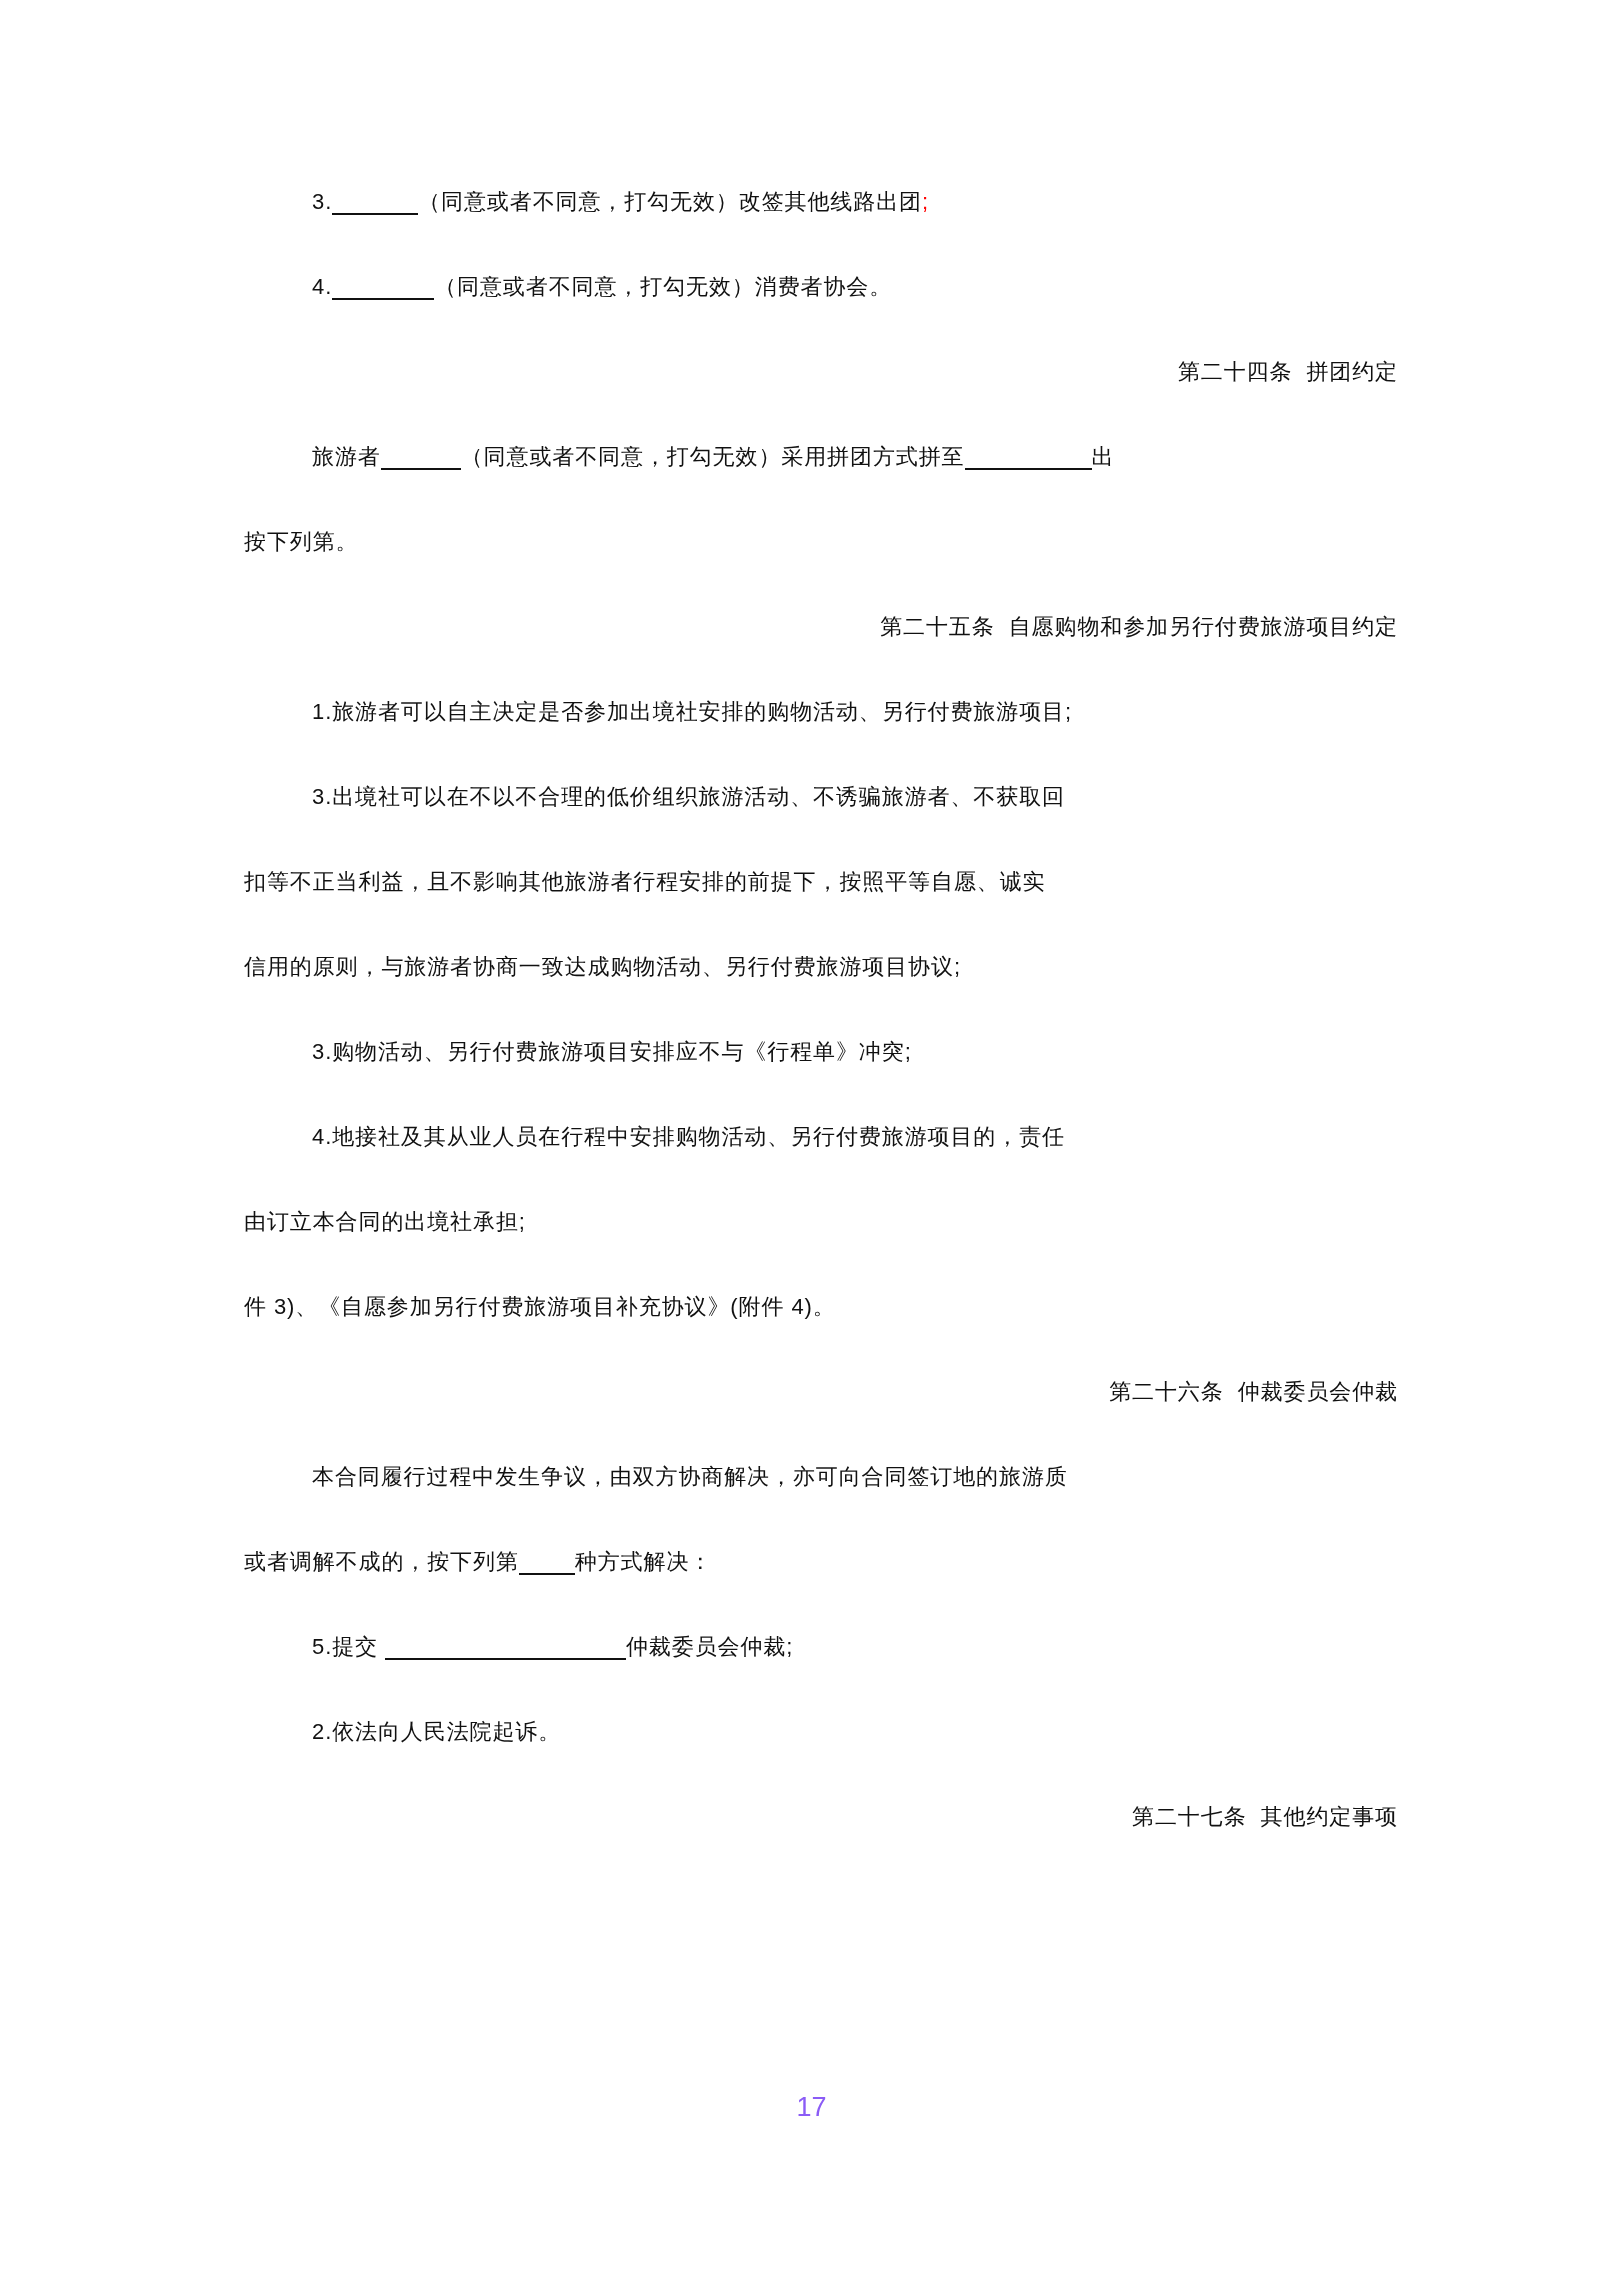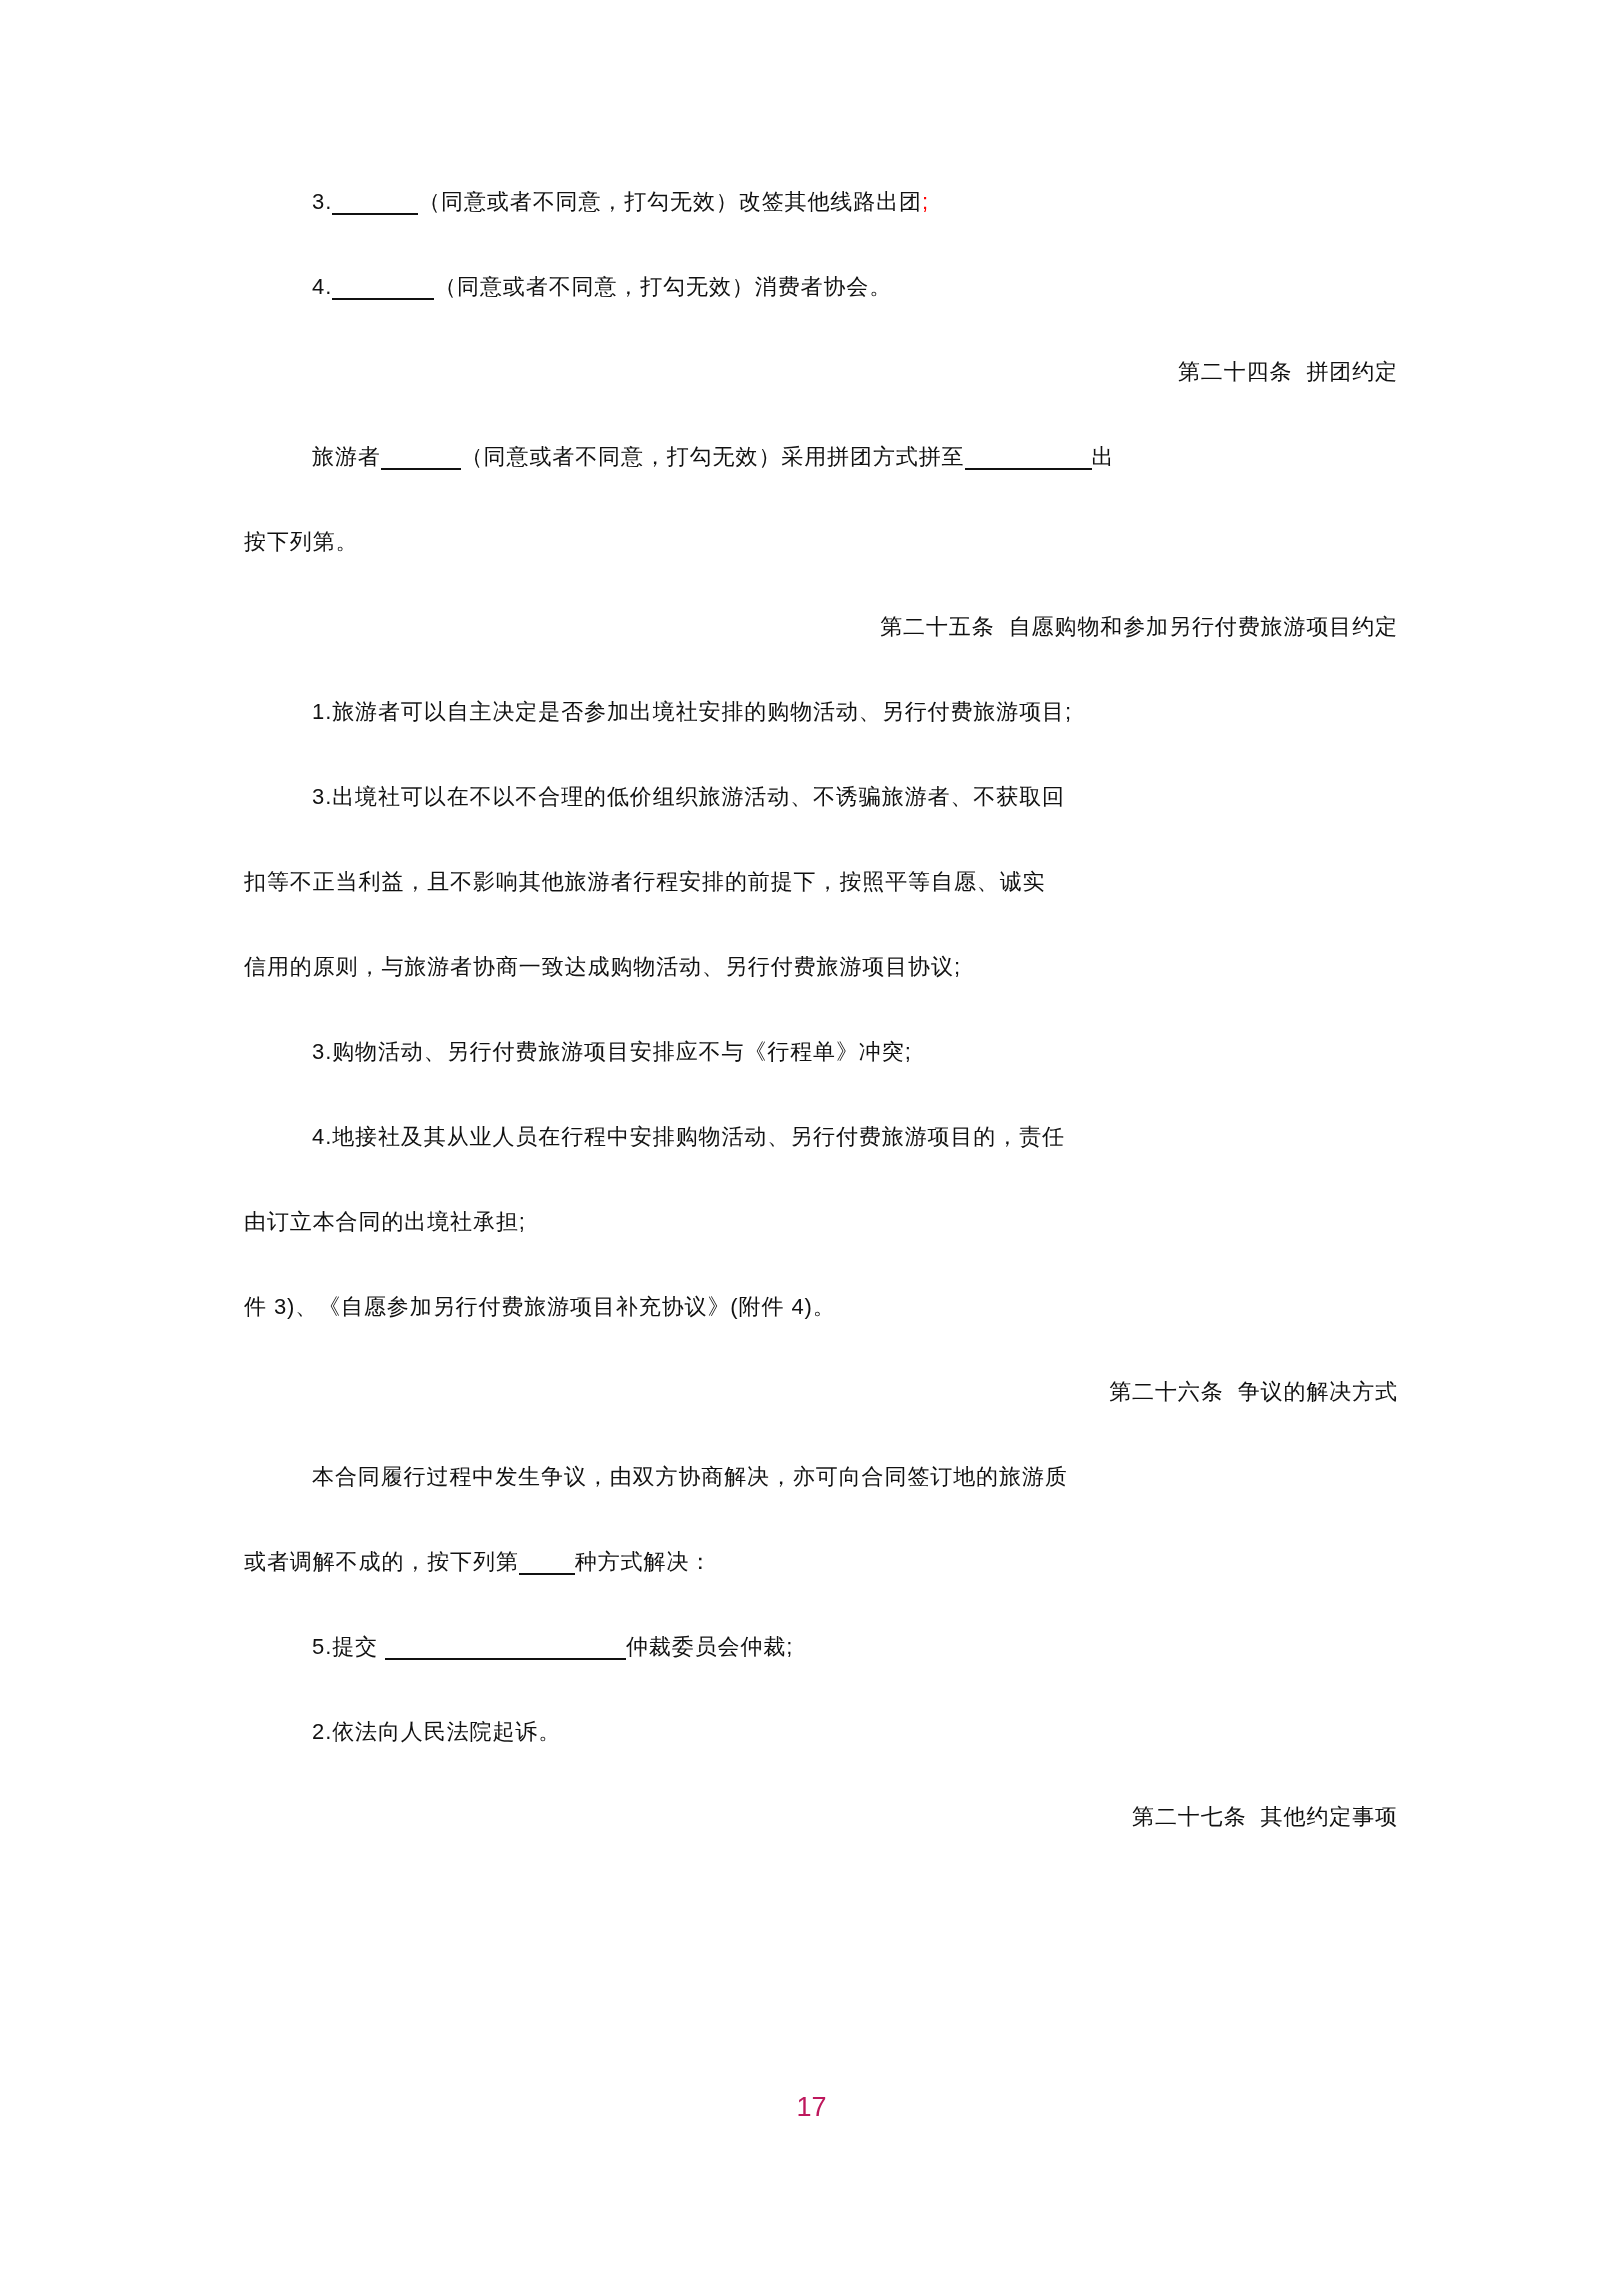--- a/index.html
+++ b/index.html
@@ -44,21 +44,21 @@
     vertical-align: -5.5px;
   }
   .page-number {
     position: absolute;
     top: 2080px;
     left: 0;
     width: 100%;
     text-align: center;
     font-size: 27px;
     line-height: 55px;
-    color: #be185d;
+    color: #8b5cf6;
   }
 </style>
 </head>
 <body>
 
 <div class="page">
   <div class="content" id="content">
       <div class="line indent"><span>3.</span><span class="blank" style="width: 86px;"></span><span>（同意或者不同意，打勾无效）改签其他线路出团</span><span style="color: rgb(255, 0, 0);">;</span></div>
       <div class="line indent"><span>4.</span><span class="blank" style="width: 102px;"></span><span>（同意或者不同意，打勾无效）消费者协会。</span></div>
       <div class="line indent heading"><span>第二十四条  拼团约定</span></div>
@@ -66,21 +66,21 @@
       <div class="line"><span>按下列第。</span></div>
       <div class="line indent heading"><span>第二十五条  自愿购物和参加另行付费旅游项目约定</span></div>
       <div class="line indent"><span>1.旅游者可以自主决定是否参加出境社安排的购物活动、另行付费旅游项目;</span></div>
       <div class="line indent"><span>3.出境社可以在不以不合理的低价组织旅游活动、不诱骗旅游者、不获取回</span></div>
       <div class="line"><span>扣等不正当利益，且不影响其他旅游者行程安排的前提下，按照平等自愿、诚实</span></div>
       <div class="line"><span>信用的原则，与旅游者协商一致达成购物活动、另行付费旅游项目协议;</span></div>
       <div class="line indent"><span>3.购物活动、另行付费旅游项目安排应不与《行程单》冲突;</span></div>
       <div class="line indent"><span>4.地接社及其从业人员在行程中安排购物活动、另行付费旅游项目的，责任</span></div>
       <div class="line"><span>由订立本合同的出境社承担;</span></div>
       <div class="line"><span>件 3)、《自愿参加另行付费旅游项目补充协议》(附件 4)。</span></div>
-      <div class="line indent heading"><span>第二十六条  争议的解决方式</span></div>
+      <div class="line indent heading"><span>第二十六条  仲裁委员会仲裁</span></div>
       <div class="line indent"><span>本合同履行过程中发生争议，由双方协商解决，亦可向合同签订地的旅游质</span></div>
       <div class="line"><span>或者调解不成的，按下列第</span><span class="blank" style="width: 56px;"></span><span>种方式解决：</span></div>
       <div class="line indent"><span>5.提交 </span><span class="blank" style="width: 241px;"></span><span>仲裁委员会仲裁;</span></div>
       <div class="line indent"><span>2.依法向人民法院起诉。</span></div>
       <div class="line indent heading"><span>第二十七条  其他约定事项</span></div>
     </div>
   <div class="page-number">17</div>
 </div>
 
 

